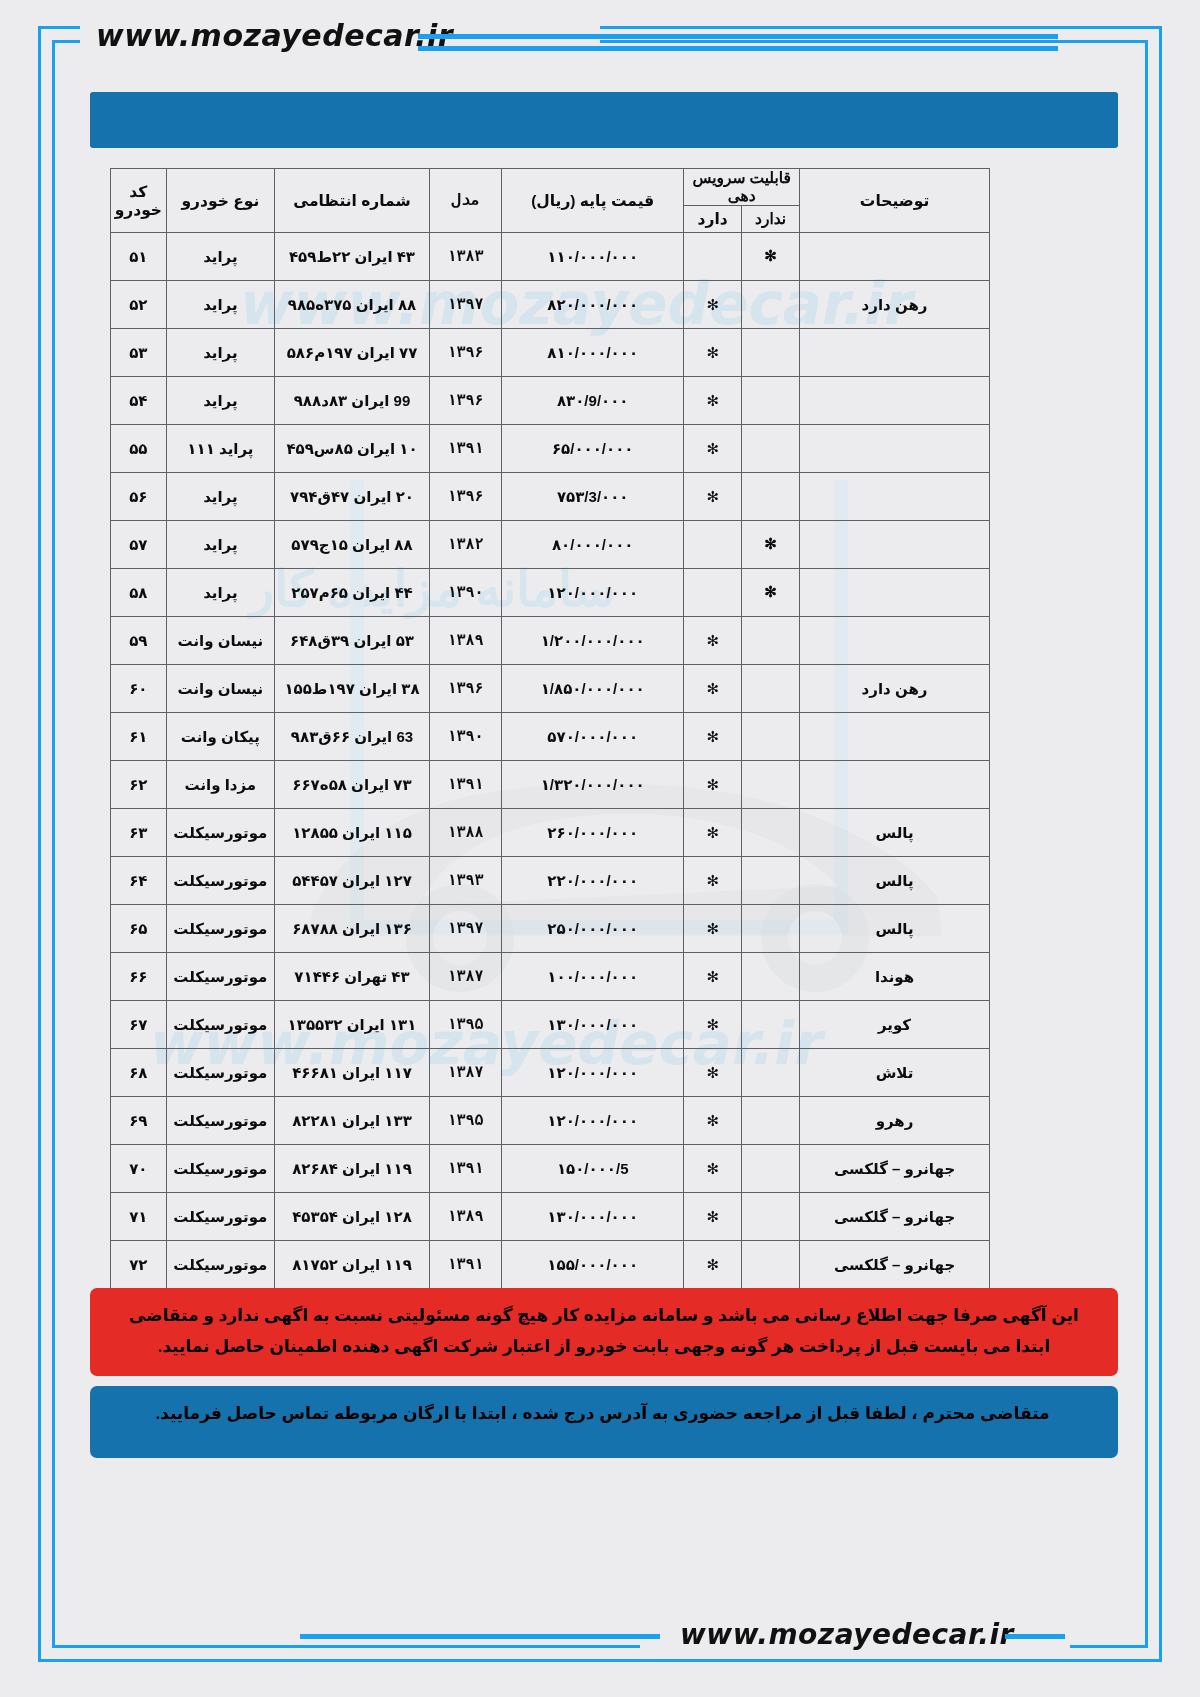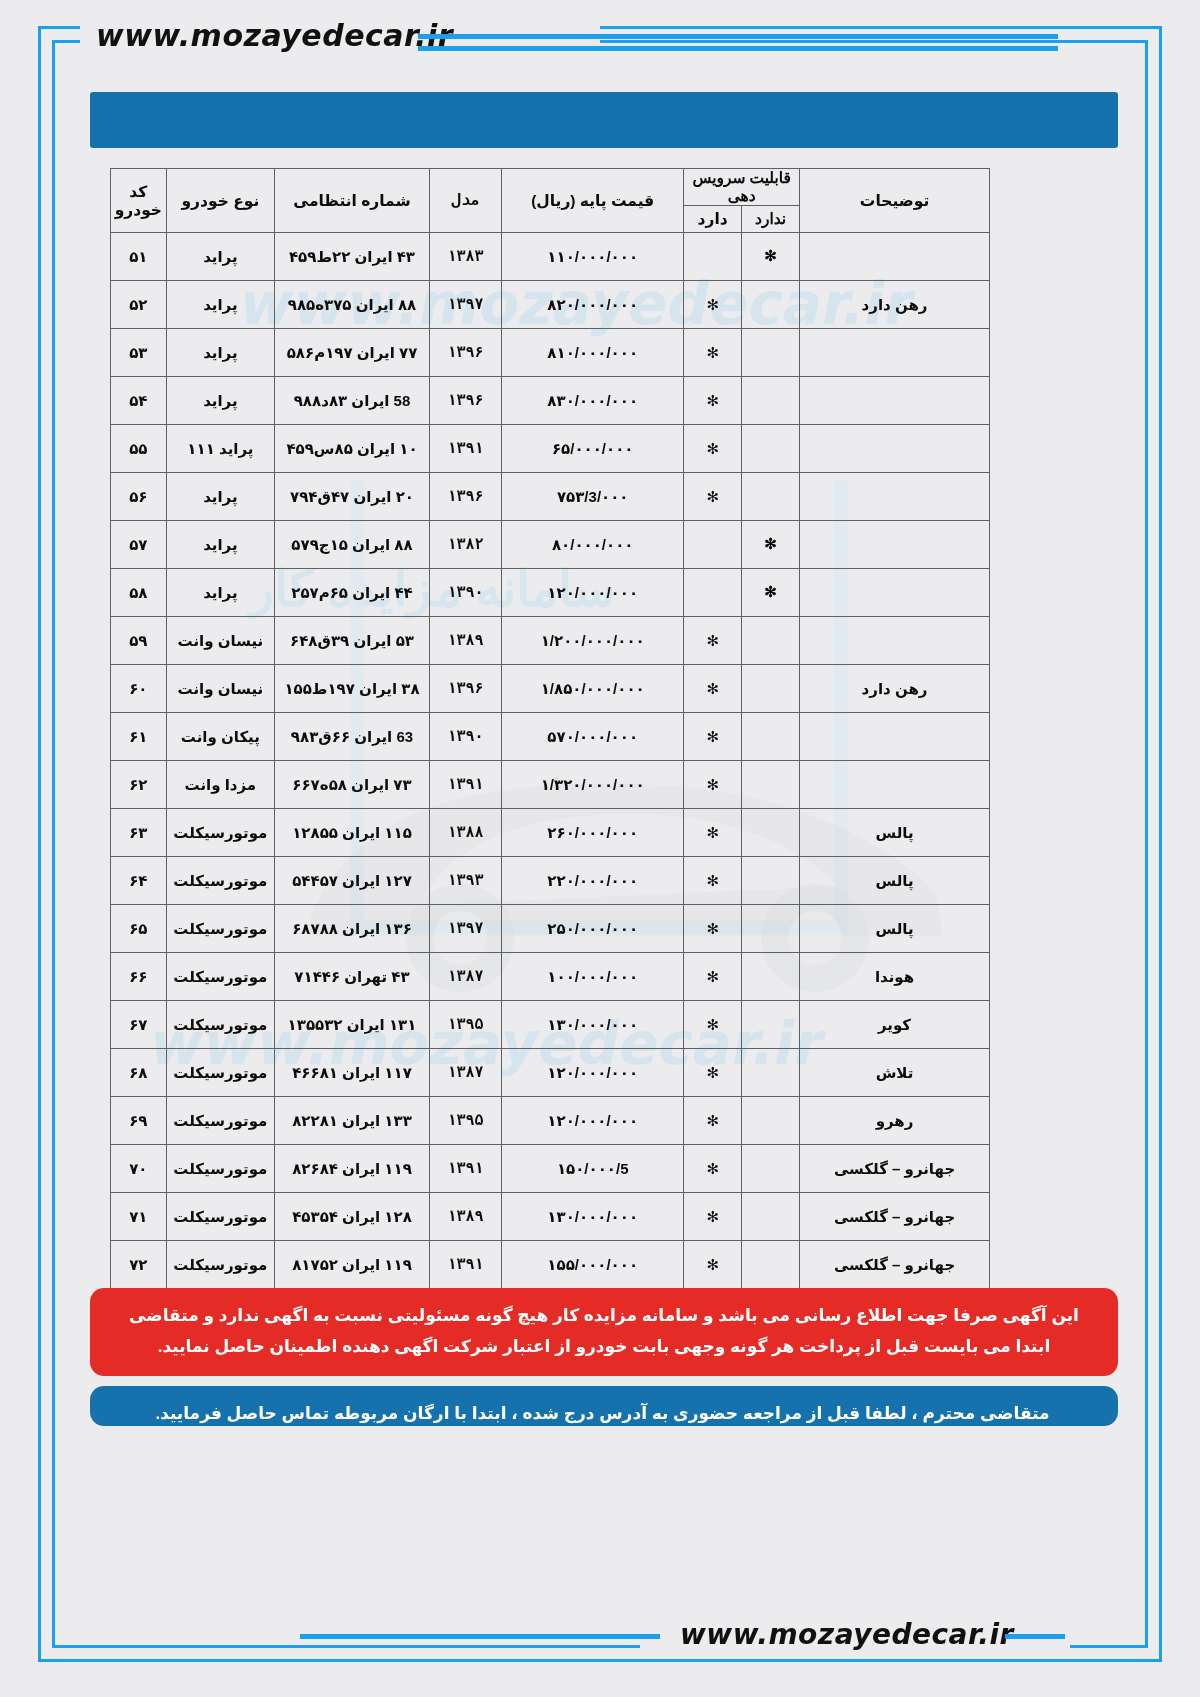--- a/index.html
+++ b/index.html
@@ -194,37 +194,37 @@
     line-height: 1;
     color: #111;
   }
   td.num, th.num { direction: rtl; }
 
   
   .notice {
     position: absolute;
     left: 90px;
     width: 1028px;
-    border-radius: 14px;
-    color: #ffffff;
+    border-radius: 7px;
+    color: #000000;
     font-weight: bold;
     text-align: center;
     box-sizing: border-box;
     padding: 12px 22px;
     line-height: 1.85;
     font-size: 17px;
   }
   .notice-red {
     top: 1288px;
     height: 88px;
     background: #e52b26;
   }
   .notice-blue {
     top: 1386px;
-    height: 40px;
+    height: 72px;
     background: #1572ad;
     line-height: 32px;
     padding-left: 19px;
   }
 </style>
 </head>
 <body>
 
 <div class="page">
 
@@ -303,23 +303,23 @@
             <td class="col-price num">۸۱۰/۰۰۰/۰۰۰</td>
             <td class="col-model num">۱۳۹۶</td>
             <td class="col-plate num">۷۷ ایران ۱۹۷م۵۸۶</td>
             <td class="col-type num">پراید</td>
             <td class="col-code num">۵۳</td>
           </tr>
           <tr>
             <td class="col-desc num"></td>
             <td class="col-no asterisk"></td>
             <td class="col-yes asterisk">✻</td>
-            <td class="col-price num">۸۳۰/۰۰۰/۰۰۰</td>
+            <td class="col-price num">۸۳۰/9/۰۰۰</td>
             <td class="col-model num">۱۳۹۶</td>
-            <td class="col-plate num">58 ایران ۸۳د۹۸۸</td>
+            <td class="col-plate num">99 ایران ۸۳د۹۸۸</td>
             <td class="col-type num">پراید</td>
             <td class="col-code num">۵۴</td>
           </tr>
           <tr>
             <td class="col-desc num"></td>
             <td class="col-no asterisk"></td>
             <td class="col-yes asterisk">✻</td>
             <td class="col-price num">۶۵/۰۰۰/۰۰۰</td>
             <td class="col-model num">۱۳۹۱</td>
             <td class="col-plate num">۱۰ ایران ۸۵س۴۵۹</td>

